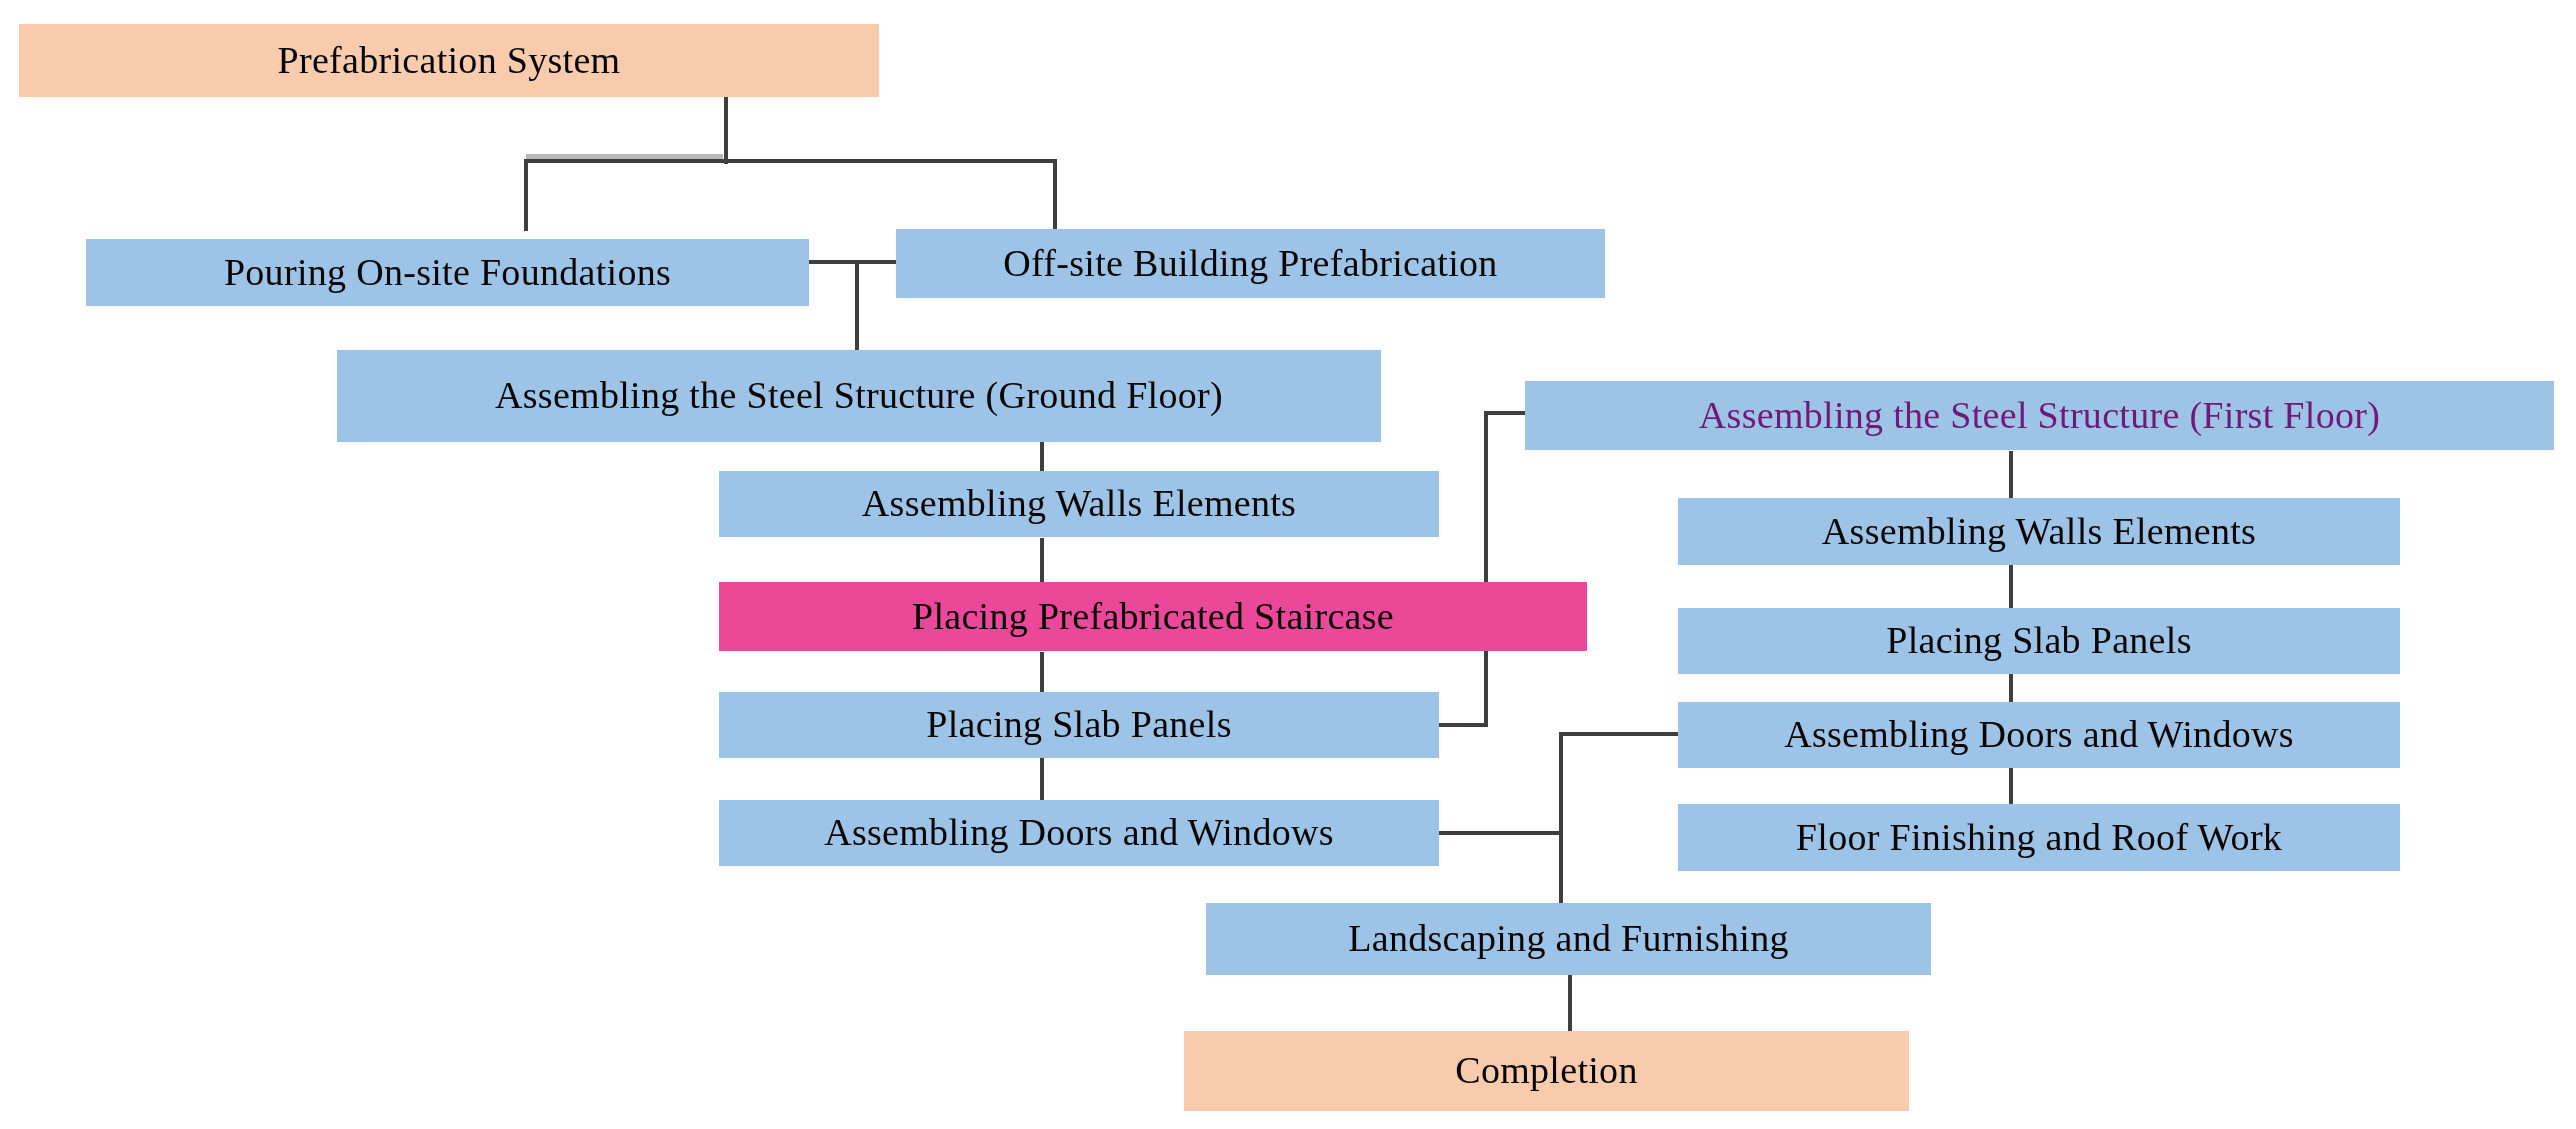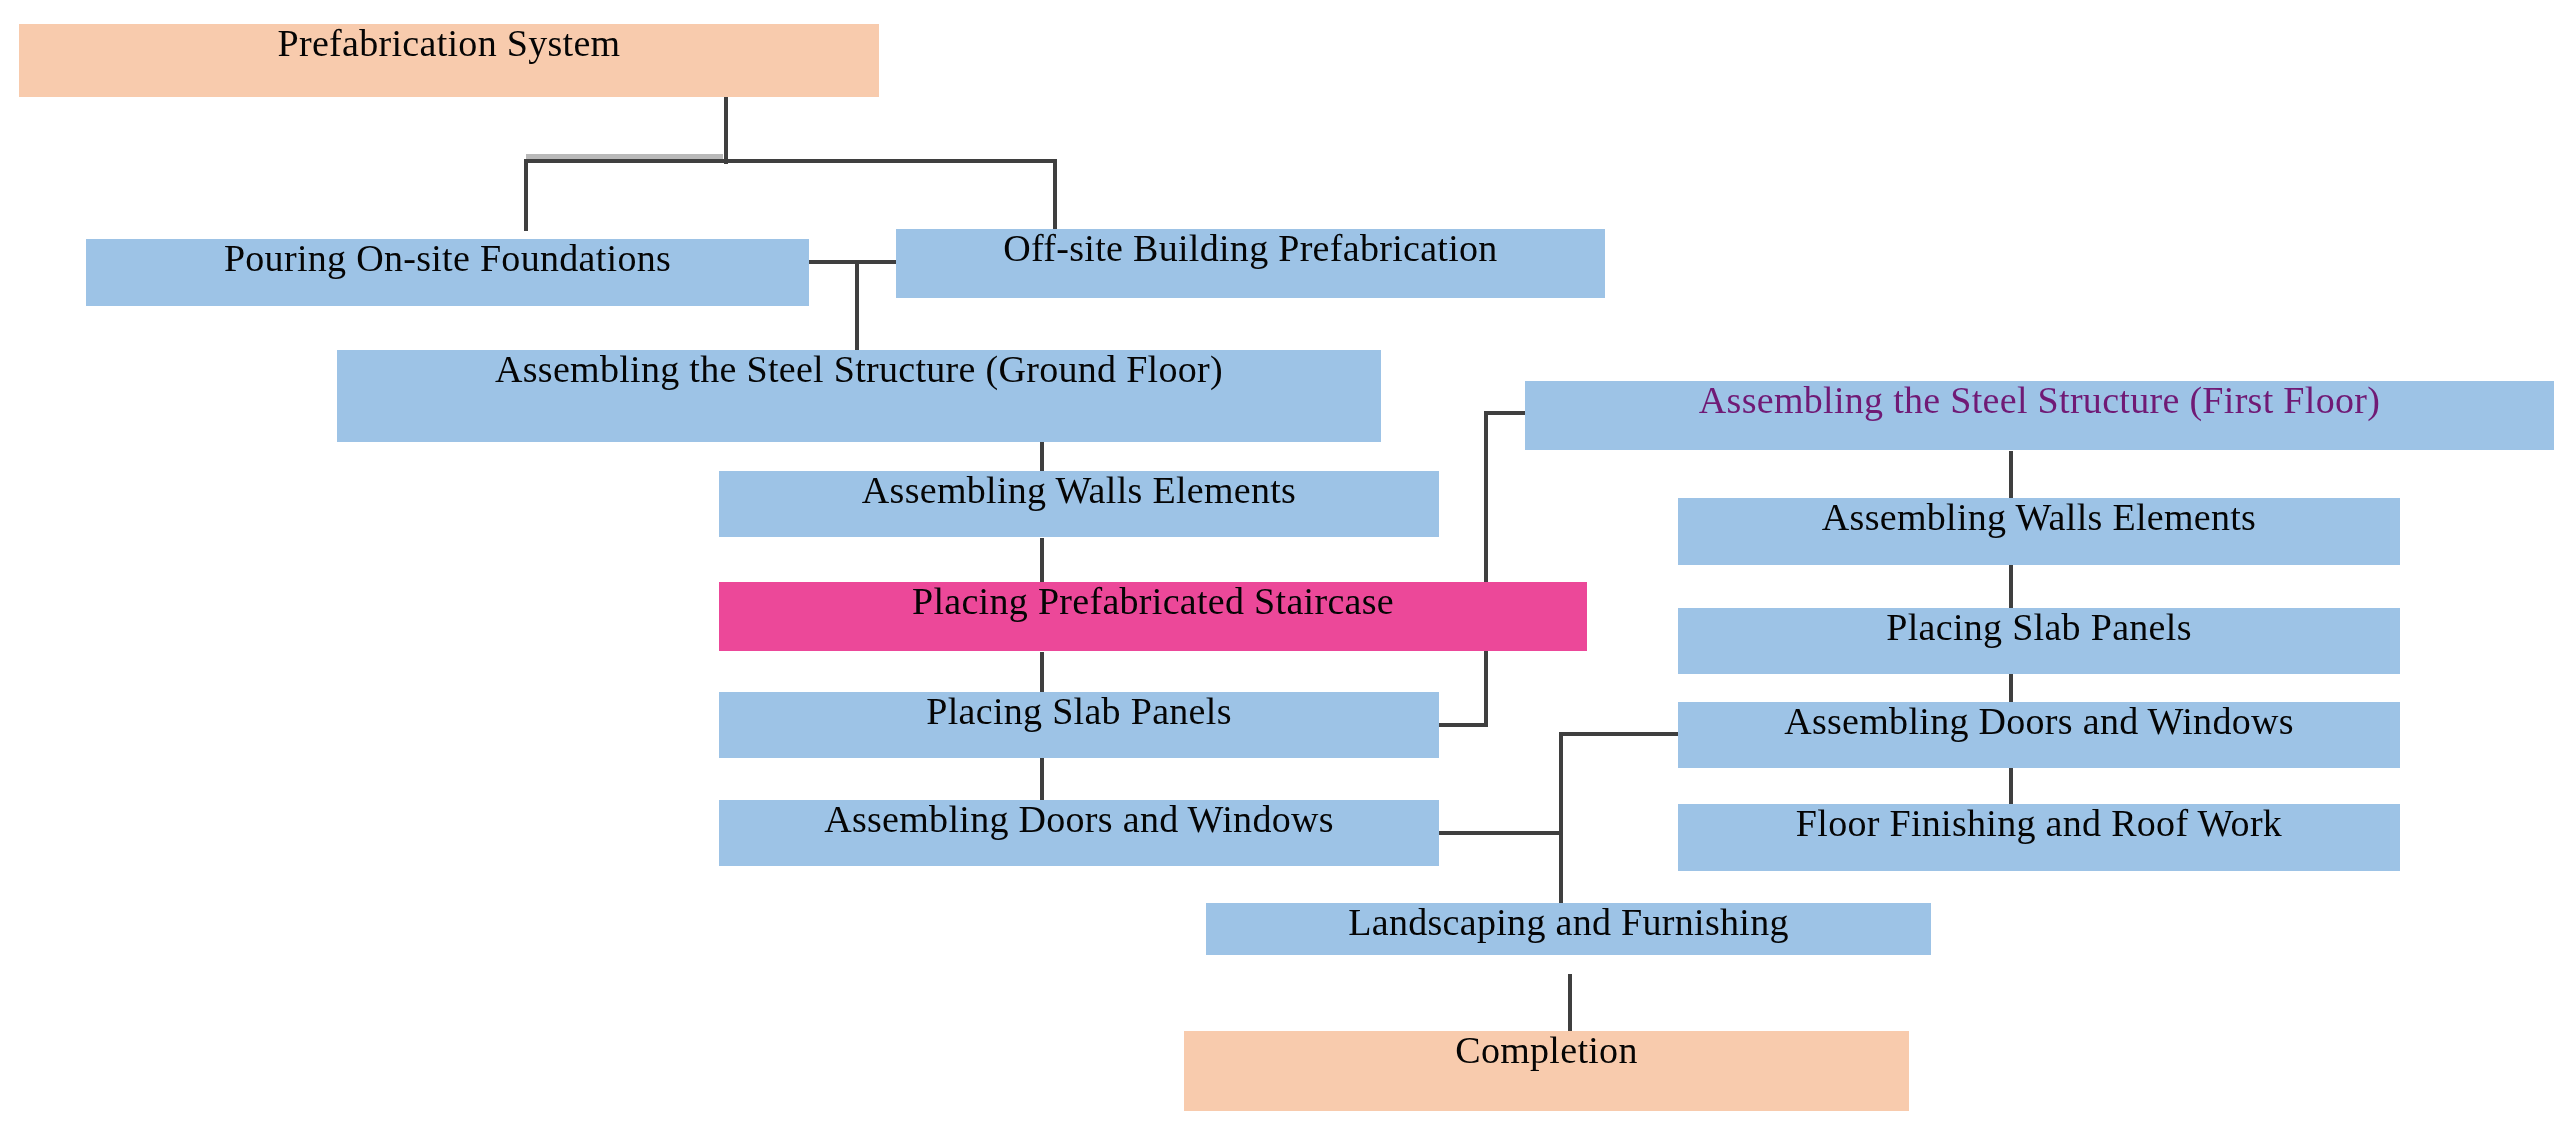--- a/index.html
+++ b/index.html
@@ -11,21 +11,21 @@
     position: relative;
     width: 2576px;
     height: 1129px;
     background: #ffffff;
     overflow: hidden;
     font-family: "Liberation Serif", "DejaVu Serif", serif;
   }
   .node {
     position: absolute;
     display: flex;
-    align-items: flex-start;
+    align-items: center;
     justify-content: center;
     text-align: center;
     font-size: 38px;
     line-height: 1.05;
     color: #050505;
     letter-spacing: 0.3px;
     white-space: nowrap;
   }
   .seg {
     position: absolute;
@@ -89,20 +89,20 @@
     </div>
     <div class="node" style="left: 1678px; top: 608px; width: 722px; height: 66px; background: rgb(157, 195, 230); color: rgb(5, 5, 5);">
       <span>Placing Slab Panels</span>
     </div>
     <div class="node" style="left: 1678px; top: 702px; width: 722px; height: 66px; background: rgb(157, 195, 230); color: rgb(5, 5, 5);">
       <span>Assembling Doors and Windows</span>
     </div>
     <div class="node" style="left: 1678px; top: 804px; width: 722px; height: 67px; background: rgb(157, 195, 230); color: rgb(5, 5, 5);">
       <span>Floor Finishing and Roof Work</span>
     </div>
-    <div class="node" style="left: 1206px; top: 903px; width: 725px; height: 52px; background: rgb(157, 195, 230); color: rgb(5, 5, 5);">
+    <div class="node" style="left: 1206px; top: 903px; width: 725px; height: 72px; background: rgb(157, 195, 230); color: rgb(5, 5, 5);">
       <span>Landscaping and Furnishing</span>
     </div>
     <div class="node" style="left: 1184px; top: 1031px; width: 725px; height: 80px; background: rgb(248, 203, 173); color: rgb(5, 5, 5);">
       <span>Completion</span>
     </div>
   </div>
 
 
 </body></html>

